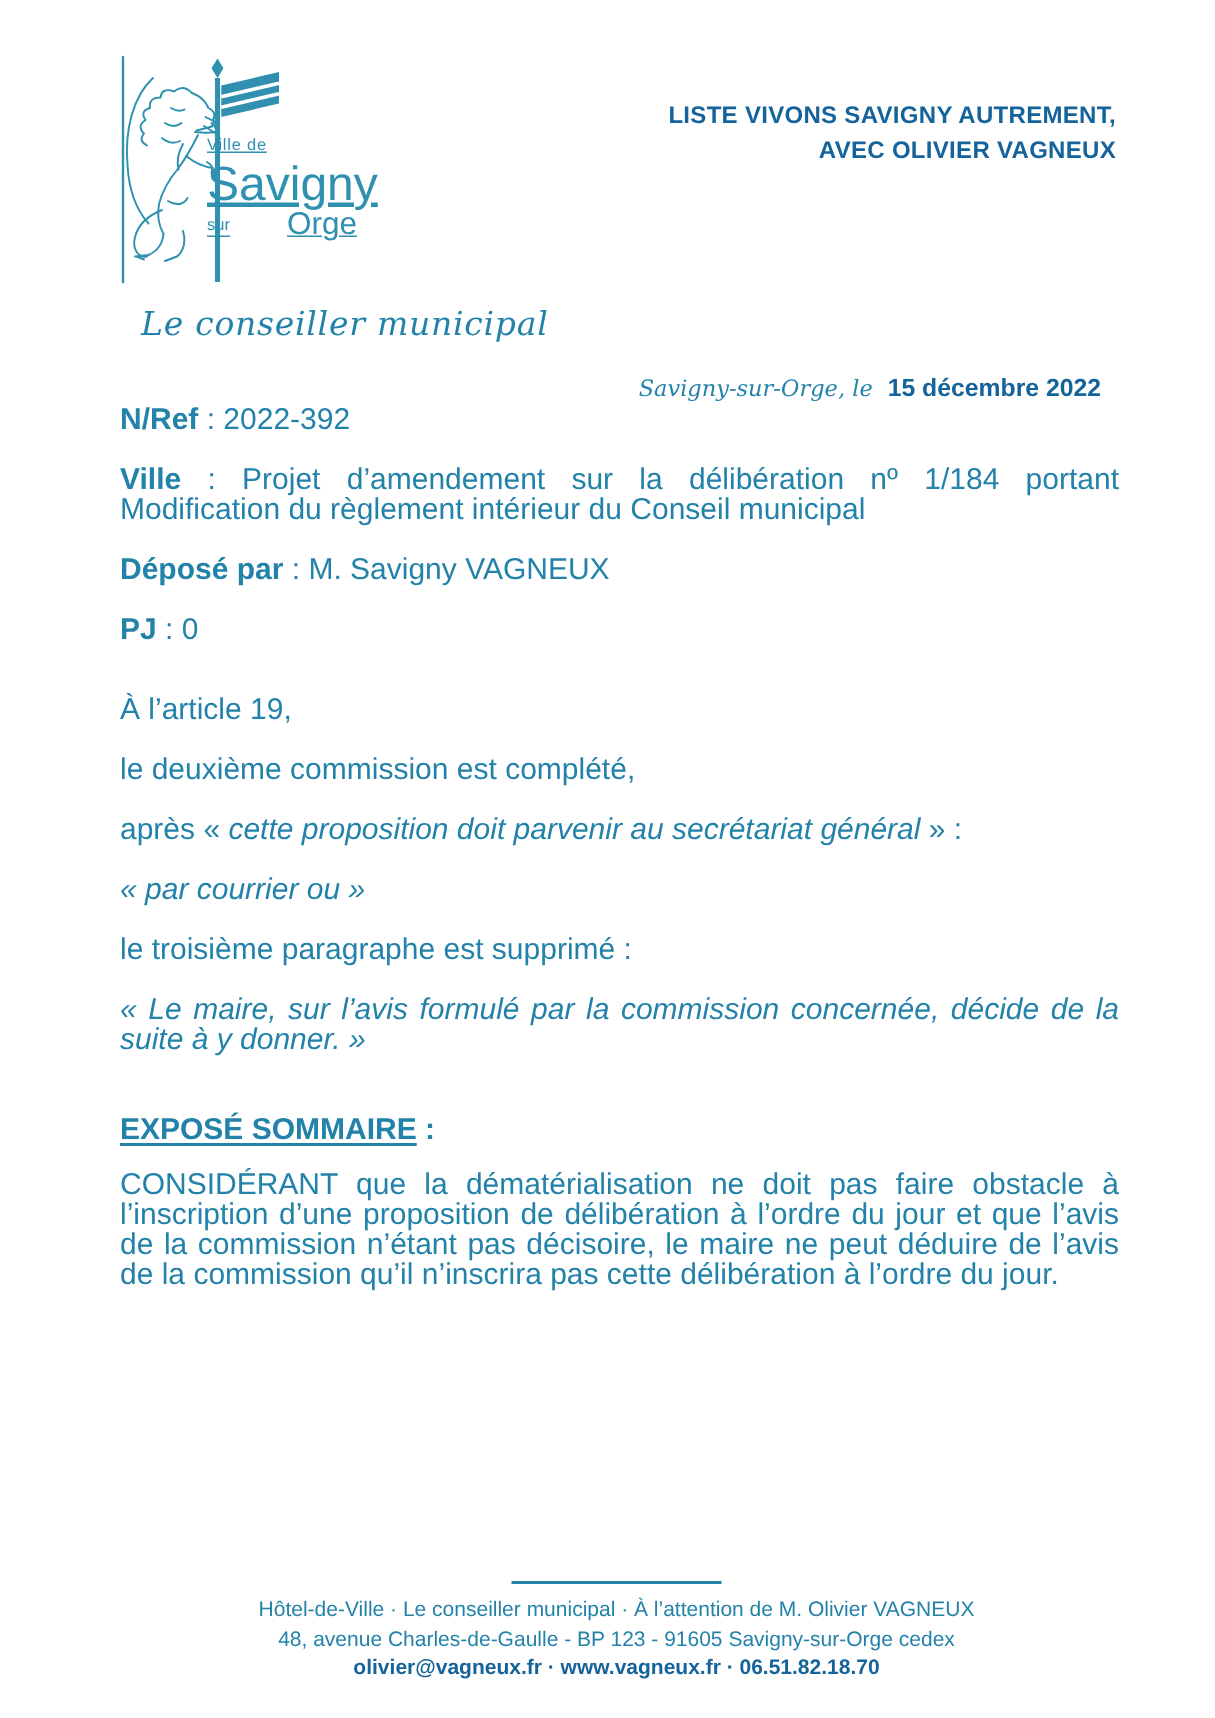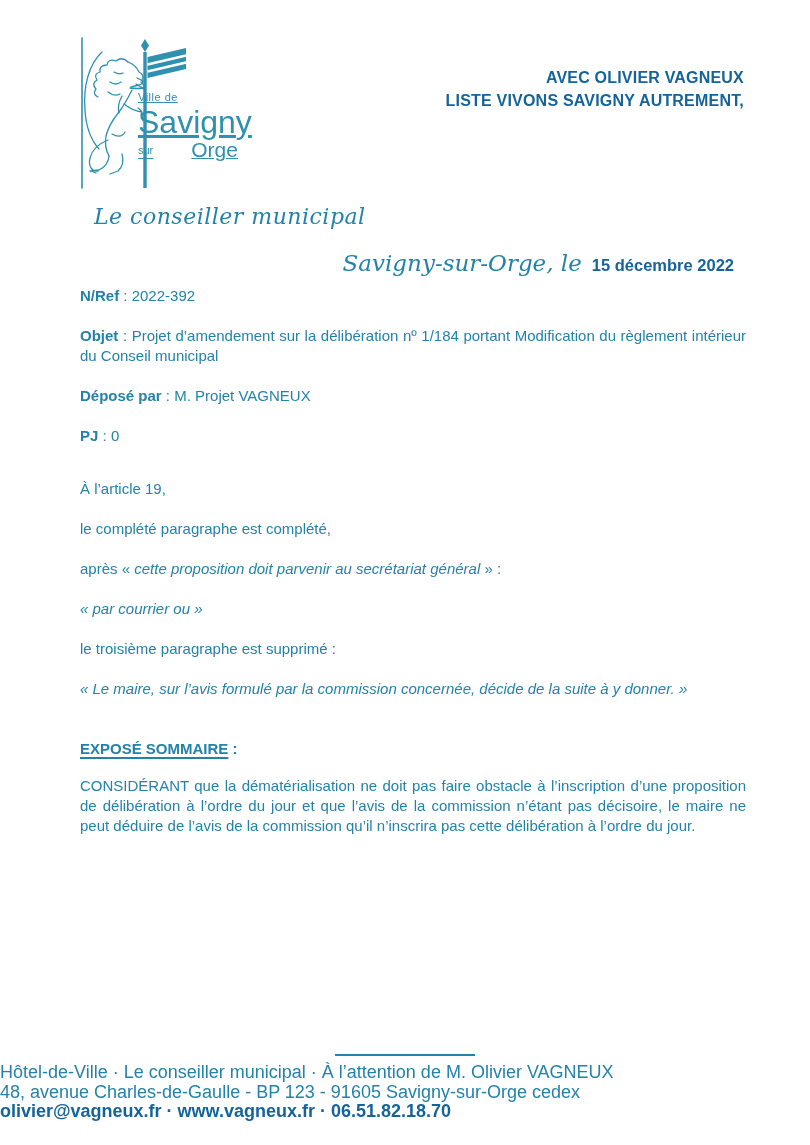--- a/index.html
+++ b/index.html
@@ -65,36 +65,36 @@
   }
   .dateline {
     position: absolute;
     right: 76px;
     top: 250px;
     white-space: nowrap;
   }
   .dateline .place {
     font-family: "DejaVu Serif", serif;
     font-style: italic;
-    font-size: 23px;
+    font-size: 15px;
   }
   .dateline .date {
     font-weight: bold;
     font-size: 16.5px;
     margin-left: 10px;
     color: var(--dark, #15639B);
   }
 
   
   .content {
     position: absolute;
     left: 80px;
-    top: 286px;
+    top: 270px;
     width: 666px;
-    font-size: 15px;
+    font-size: 20px;
     line-height: 20px;
   }
   .content p { margin: 20px 0 0; }
   .content p:first-child { margin-top: 0; }
   .lbl { font-weight: bold; }
   .just { text-align: justify; }
   .it { font-style: italic; }
   .gap-xl { margin-top: 33px !important; }
   .expose-heading { margin-top: 40px !important; font-weight: bold; }
   .expose-heading .hd {
@@ -104,22 +104,24 @@
     text-align: center;
   }
   .considerant { margin-top: 17px !important; }
 
   
   .footer {
     position: absolute;
     left: 0;
     right: 0;
     top: 1054px;
-    font-size: 18px;
+    text-align: center;
+    font-size: 14px;
     line-height: 19.5px;
+    padding-left: 12px;
   }
   .footer-rule {
     width: 140px;
     height: 2px;
     margin: 0 auto 7px;
     background: var(--teal, #2382A9);
   }
   .f-bold { font-weight: bold; color: var(--dark, #15639B); }
 </style>
 </head>
@@ -153,42 +155,42 @@
       </g>
     </svg>
     <div class="logo-text">
       <div class="lt-small">Ville de</div>
       <div class="lt-big">Savigny</div>
       <div class="lt-mixed"><span class="lt-sur">sur</span><span class="lt-orge">Orge</span></div>
     </div>
   </div>
 
   <div class="list-title">
+    <div>LISTE VIVONS SAVIGNY AUTREMENT,</div>
     <div>AVEC OLIVIER VAGNEUX</div>
-    <div>LISTE VIVONS SAVIGNY AUTREMENT,</div>
   </div>
 
   <div class="sender-title">Le conseiller municipal</div>
 
   <div class="dateline">
     <span class="place">Savigny-sur-Orge, le</span><span class="date">15 décembre 2022</span>
   </div>
 
   <main class="content">
     <p><span class="lbl">N/Ref</span><span> : </span><span>2022-392</span></p>
 
-    <p class="just"><span class="lbl">Objet</span><span> : </span><span>Projet d’amendement sur la délibération nº 1/184 portant Modification du règlement intérieur du Conseil municipal</span></p>
-
-    <p><span class="lbl">Déposé par</span><span> : </span><span>M. Projet VAGNEUX</span></p>
+    <p class="just"><span class="lbl">Ville</span><span> : </span><span>Projet d’amendement sur la délibération nº 1/184 portant Modification du règlement intérieur du Conseil municipal</span></p>
+
+    <p><span class="lbl">Déposé par</span><span> : </span><span>M. Savigny VAGNEUX</span></p>
 
     <p><span class="lbl">PJ</span><span> : </span><span>0</span></p>
 
     <p class="gap-xl">À l’article 19,</p>
 
-    <p>le complété paragraphe est complété,</p>
+    <p>le deuxième commission est complété,</p>
 
     <p><span>après « </span><span class="it">cette proposition doit parvenir au secrétariat général</span><span> » :</span></p>
 
     <p class="it">« par courrier ou »</p>
 
     <p>le troisième paragraphe est supprimé :</p>
 
     <p class="it just">« Le maire, sur l’avis formulé par la commission concernée, décide de la suite à y donner. »</p>
 
     <p class="expose-heading"><span class="hd">EXPOSÉ SOMMAIRE</span><span> :</span></p>

